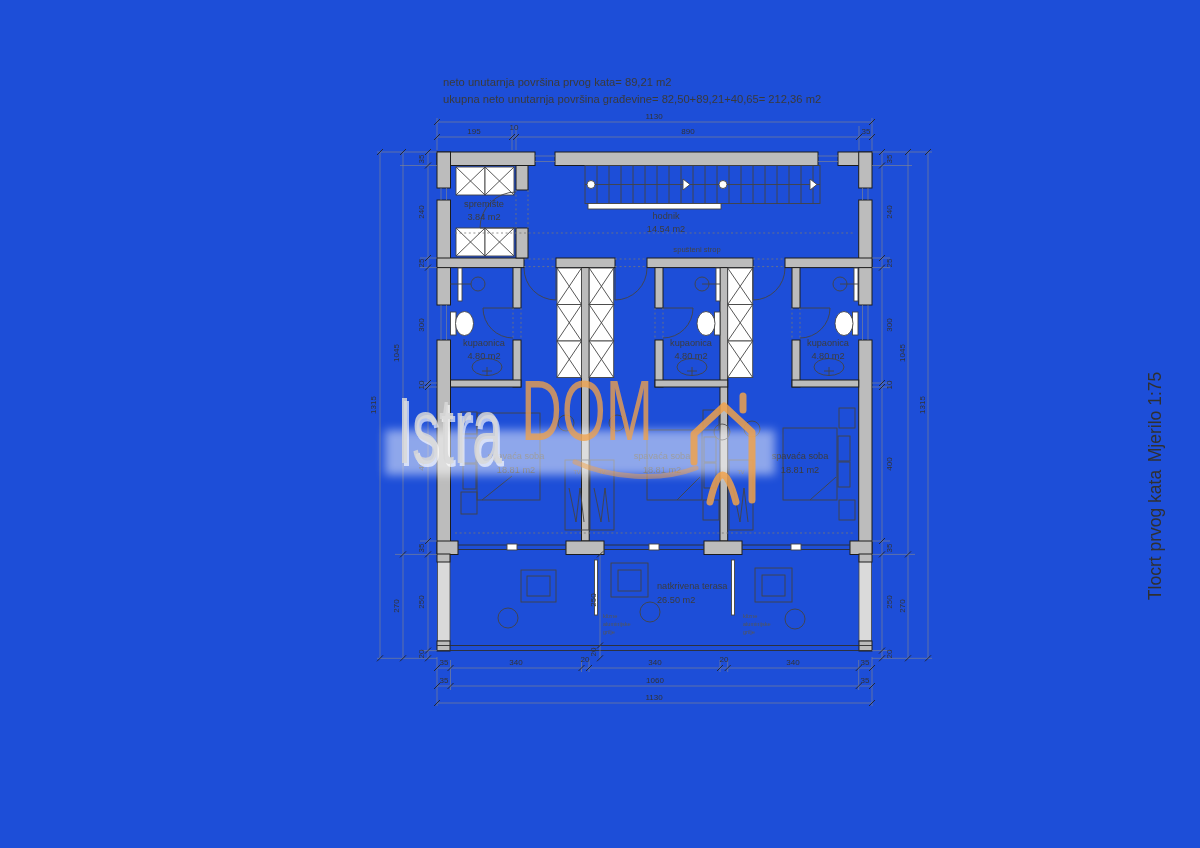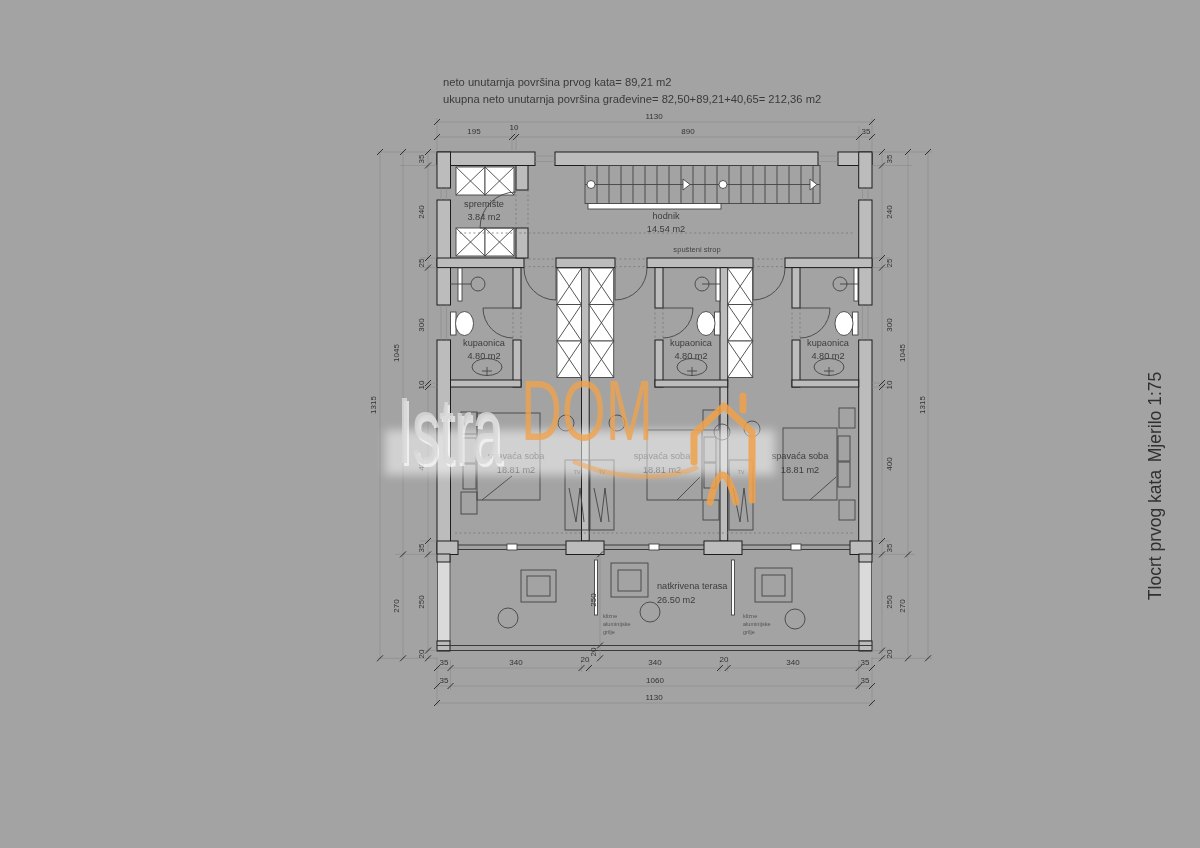--- a/index.html
+++ b/index.html
@@ -1,16 +1,16 @@
 <!DOCTYPE html>
 <html><head>
 <meta charset="utf-8">
 <style>
   html,body{margin:0;padding:0;background:#ffffff;}
-  .canvas{position:relative;width:1200px;height:848px;background:#a3a3a3;overflow:hidden;
+  .canvas{position:relative;width:1200px;height:848px;background:#1d4ed8;overflow:hidden;
           font-family:"Liberation Sans",sans-serif;}
   svg{position:absolute;left:0;top:0;}
   svg text{font-family:"Liberation Sans",sans-serif;}
   .hdr{font-size:11.2px;fill:#3a3a3a;}
   .w{fill:#bcbcbc;stroke:#1c1c1c;stroke-width:1;}
   .ww{fill:#dadada;stroke:#444;stroke-width:0.8;}
   .ln{stroke:#2e2e2e;stroke-width:0.9;fill:none;}
   .tn{stroke:#8a8a8a;stroke-width:0.6;fill:none;}
   .fx{stroke:#444;stroke-width:0.9;fill:#ffffff;}
   .fxn{stroke:#444;stroke-width:0.9;fill:none;}

